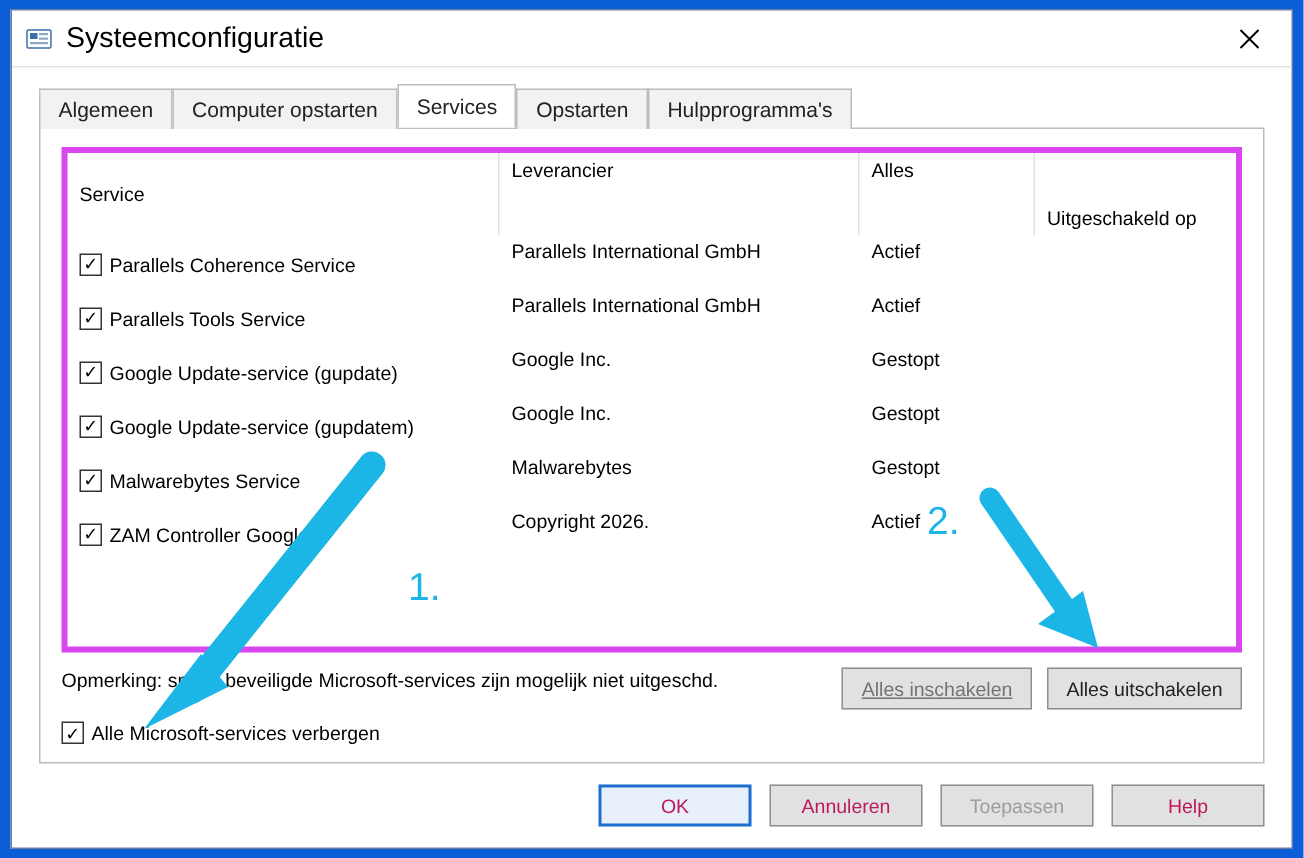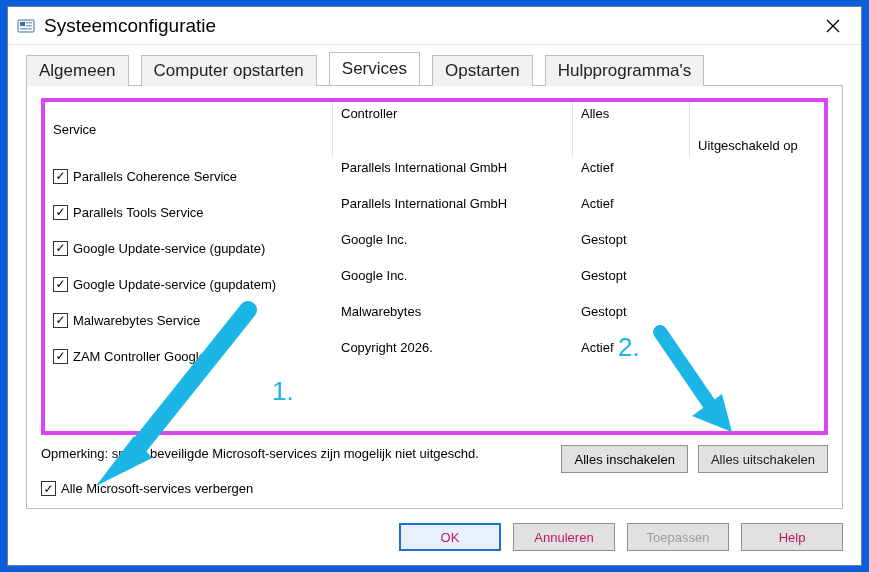--- a/index.html
+++ b/index.html
@@ -58,24 +58,24 @@
     align-items: flex-end;
     height: 28px;
     position: relative;
     z-index: 2;
   }
   .tab {
     padding: 5px 12px;
     border: 1px solid #bdbdbd;
     border-bottom: none;
     background: #f2f2f2;
-    font-size: 17px;
+    font-size: 14px;
     color: #222;
     cursor: pointer;
-    margin-right: 12px;
+    margin-right: 0;
     position: relative;
     top: 1px;
   }
   .tab.active {
     background: #fff;
     border-color: #bdbdbd;
     top: 0;
     padding-top: 6px;
     padding-bottom: 6px;
     z-index: 3;
@@ -158,22 +158,23 @@
     min-width: 120px;
     height: 28px;
     border: 1px solid #8f8f8f;
     background: #e1e1e1;
     font-size: 13px;
     color: #222;
     cursor: pointer;
     padding: 0 12px;
   }
   .btn.disabled {
-    color: #000000;
+    color: #737373;
     cursor: default;
+    text-decoration: underline;
   }
   .hide-ms {
     margin-top: 8px;
     display: flex;
     align-items: center;
     font-size: 13px;
   }
   .dialog-buttons {
     display: flex;
     justify-content: flex-end;
@@ -241,21 +242,21 @@
       <div class="tab"><span>Computer opstarten</span></div>
       <div class="tab active"><span>Services</span></div>
       <div class="tab"><span>Opstarten</span></div>
       <div class="tab"><span>Hulpprogramma's</span></div>
     </div>
 
     <div class="tabpanel">
       <div class="listbox">
         <div class="list-header">
           <div class="col col-svc">Service</div>
-          <div class="col col-lev">Controller</div>
+          <div class="col col-lev">Leverancier</div>
           <div class="col col-sta">Alles</div>
           <div class="col col-uit">Uitgeschakeld op</div>
         </div>
         <div id="rows">
             <div class="list-row">
               <div class="col col-svc">
                 <span class="chk checked"></span>
                 <span>Parallels Coherence Service</span>
               </div>
               <div class="col col-lev">Parallels International GmbH</div>

